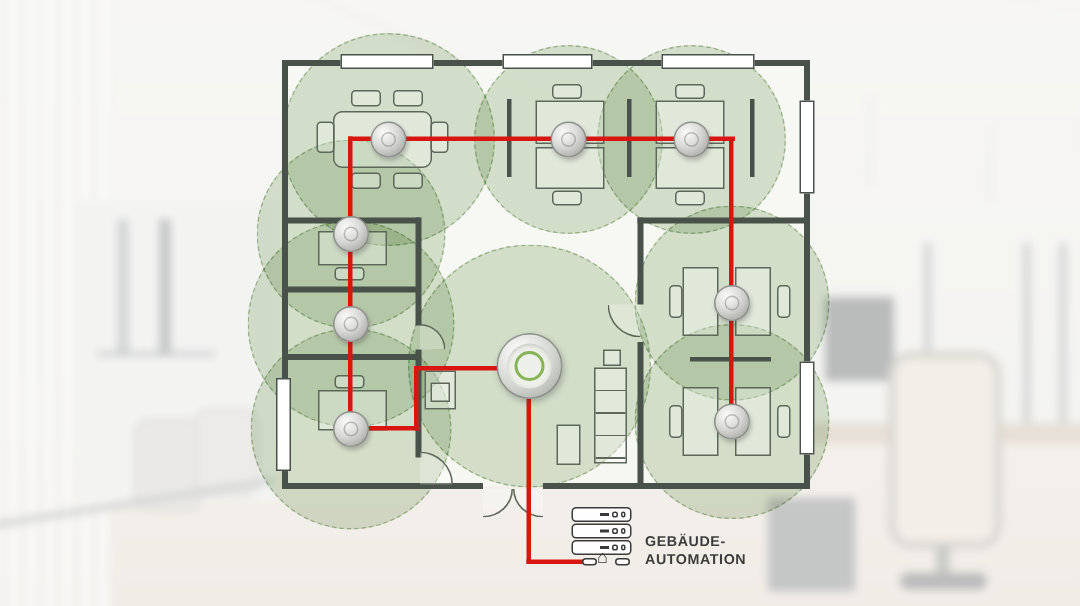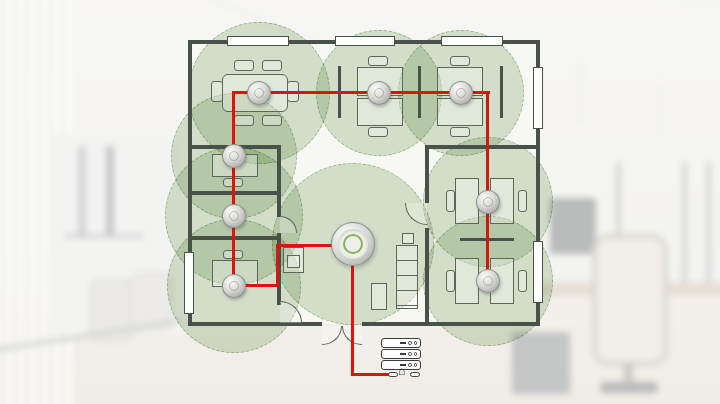--- a/index.html
+++ b/index.html
@@ -190,13 +190,17 @@
     </div>
   <div class="abs srv" style="left:381px;top:360px;">
       <span class="dash"></span>
       <span class="dot"></span>
       <span class="dot"></span>
     </div>
   <div class="abs pill" style="left:388px;top:372px;"></div>
   <div class="abs" style="left:398px;top:364.5px;font-size:12px;font-weight:bold;color:#3a3a3a;line-height:12px;">⌂</div>
   <div class="abs pill" style="left:410px;top:372px;"></div>
 
+  <div class="abs" id="ga-label" style="left:430px;top:356px;">
+    <div>GEBÄUDE-</div>
+    <div>AUTOMATION</div>
+  </div>
 </div>
 
 </body></html>

